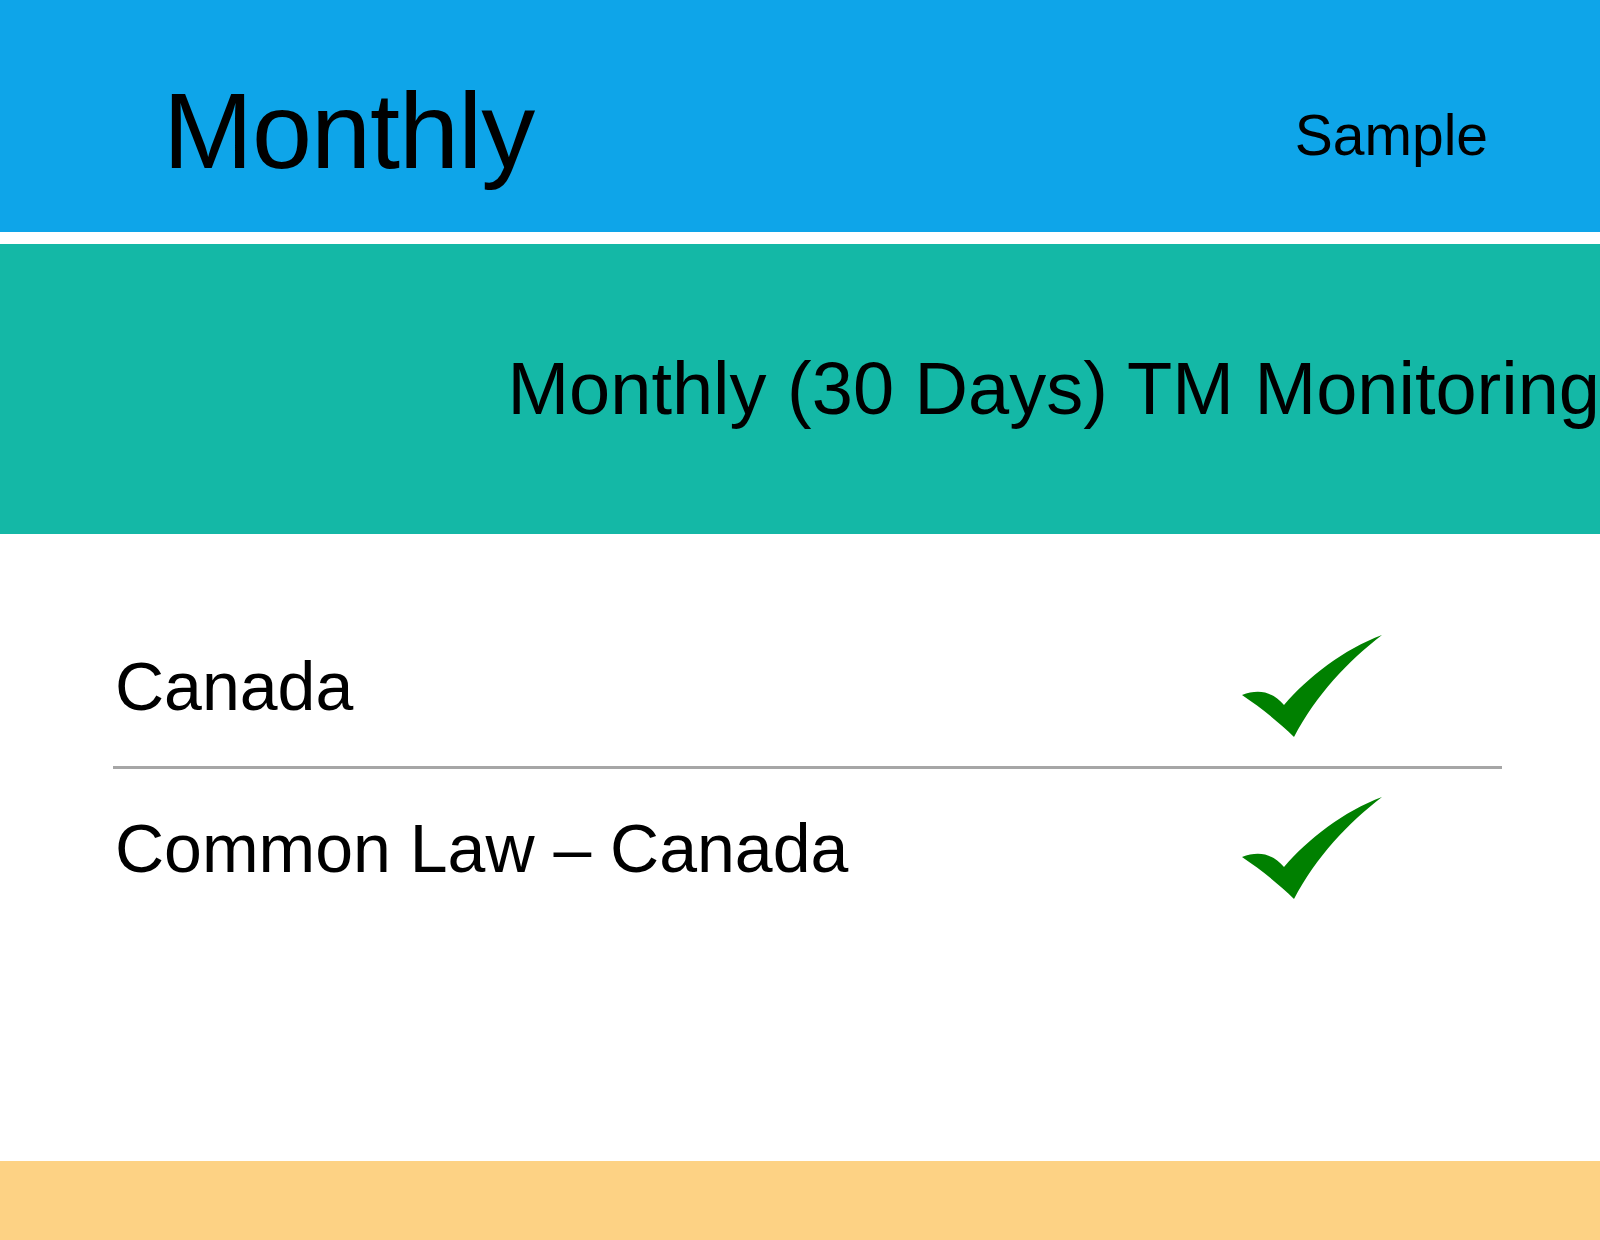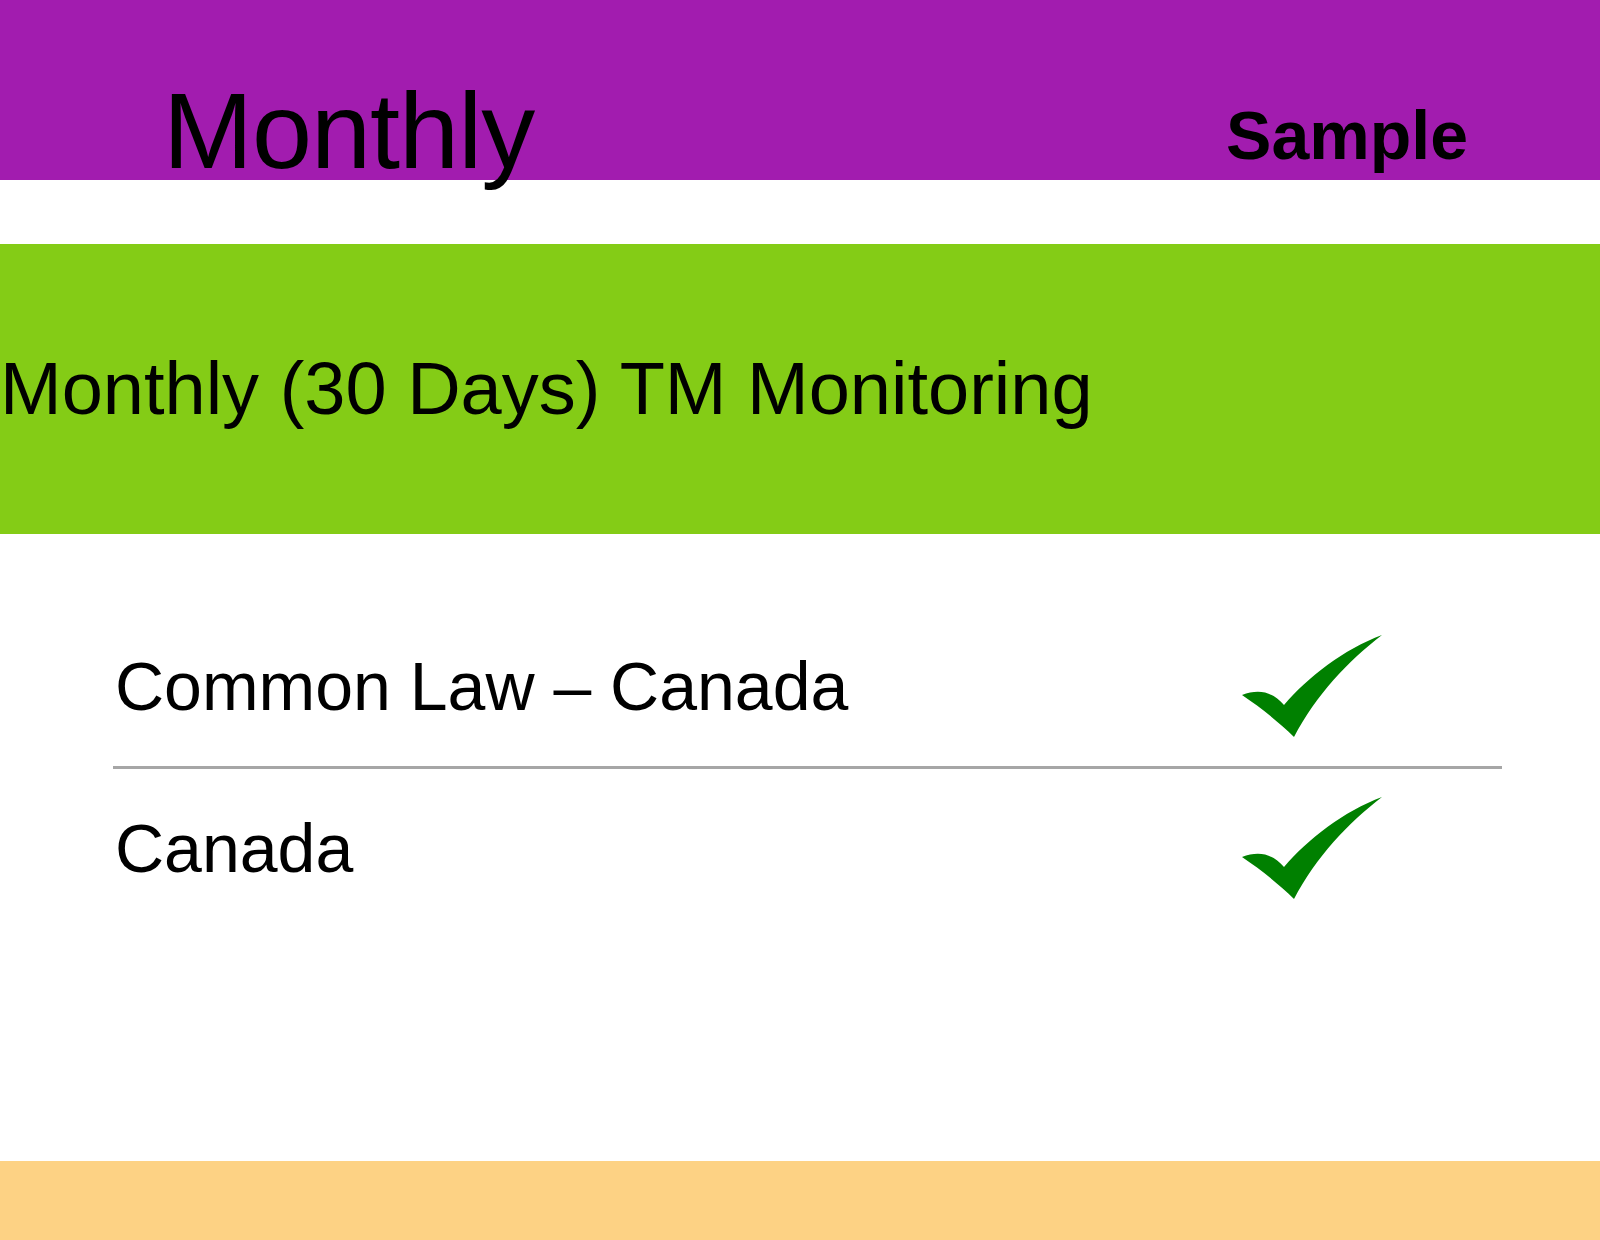--- a/index.html
+++ b/index.html
@@ -20,56 +20,56 @@
     height: 1240px;
     background: #ffffff;
   }
 
   
   .header-band {
     position: absolute;
     left: 0;
     top: 0;
     width: 1600px;
-    height: 180px;
-    background: #a21caf;
+    height: 232px;
+    background: #0ea5e9;
   }
   .header-title {
     position: absolute;
     left: 163px;
     top: 72px;
     font-size: 108px;
     line-height: 118px;
     font-weight: 400;
     color: #000000;
     letter-spacing: -1px;
     white-space: nowrap;
   }
   .header-badge {
     position: absolute;
-    right: 132px;
+    right: 112px;
     top: 92px;
-    font-size: 68px;
+    font-size: 57px;
     line-height: 86px;
-    font-weight: 700;
+    font-weight: 400;
     color: #000000;
     white-space: nowrap;
   }
 
   
   .subtitle-band {
     position: absolute;
     left: 0;
     top: 244px;
     width: 1600px;
     height: 290px;
-    background: #84cc16;
+    background: #14b8a6;
     display: flex;
     align-items: center;
-    justify-content: flex-start;
+    justify-content: flex-end;
   }
   .subtitle-text {
     font-size: 74px;
     line-height: 86px;
     font-weight: 400;
     color: #000000;
     text-align: center;
     white-space: nowrap;
   }
 
@@ -143,30 +143,30 @@
   </div>
 
   <div class="subtitle-band">
     <div class="subtitle-text">Monthly (30 Days) TM Monitoring</div>
   </div>
 
   <div class="content-area">
     <div class="list">
 
       <div class="list-item">
-        <span class="list-item-label">Common Law – Canada</span>
+        <span class="list-item-label">Canada</span>
         <span class="check-wrap">
           <svg viewBox="0 0 152 110" xmlns="http://www.w3.org/2000/svg" aria-hidden="true">
             <path d="M10 64 C26 58 40 60 52 74 C76 46 112 18 150 4 C116 30 84 64 62 106 C48 92 28 76 10 64 Z" fill="#008000"></path>
           </svg>
         </span>
       </div>
 
       <div class="list-item">
-        <span class="list-item-label">Canada</span>
+        <span class="list-item-label">Common Law – Canada</span>
         <span class="check-wrap">
           <svg viewBox="0 0 152 110" xmlns="http://www.w3.org/2000/svg" aria-hidden="true">
             <path d="M10 64 C26 58 40 60 52 74 C76 46 112 18 150 4 C116 30 84 64 62 106 C48 92 28 76 10 64 Z" fill="#008000"></path>
           </svg>
         </span>
       </div>
 
 
     </div>
   </div>

